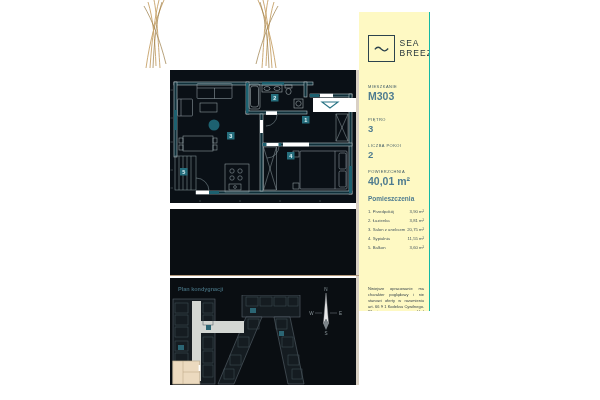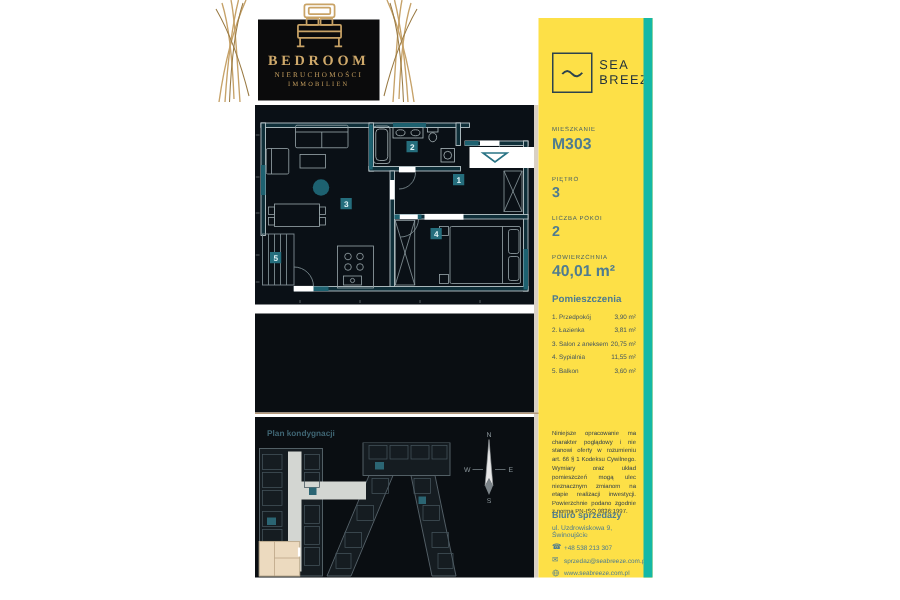--- a/index.html
+++ b/index.html
@@ -19,22 +19,22 @@
   .plan-block{position:absolute;left:170px;top:70px;width:186px;height:133px;background:#0a1016;}
   .mid-block{position:absolute;left:170px;top:209px;width:186px;height:66px;background:#0a0e12;}
   .site-block{position:absolute;left:170px;top:278px;width:186px;height:107px;background:#0a0e12;overflow:hidden;}
   .plan-svg{position:absolute;left:0;top:0;width:186px;height:133px;}
 
   
   .divider-h{position:absolute;left:170px;top:274.6px;width:259px;height:1.6px;background:#b3987a;}
   .divider-v{position:absolute;left:356.4px;top:70px;width:2.2px;height:315px;background:#d9d0c4;}
 
   
-  .sidebar{position:absolute;left:359px;top:12px;width:70px;height:373px;background:#fde047;
-           overflow:hidden;border-right:6px solid #14b8a6;}
+  .sidebar{position:absolute;left:359px;top:12px;width:70px;height:299px;background:#fef9c3;
+           overflow:hidden;border-right:1px solid #14b8a6;}
   .sidebar-inner{position:absolute;left:0;top:0;width:140px;height:746px;transform:scale(.5);transform-origin:0 0;}
   .proj-logo{position:absolute;left:18px;top:46px;display:flex;align-items:center;}
   .proj-box{width:50px;height:50px;border:2px solid #2c434d;display:flex;align-items:center;justify-content:center;}
   .proj-name{margin-left:9px;color:#24343c;font-size:17px;letter-spacing:2px;line-height:1.15;white-space:nowrap;}
   .field{position:absolute;left:18px;}
   .field-label{font-size:8px;letter-spacing:1px;color:#3f5a66;text-transform:uppercase;}
   .field-value{margin-top:3px;font-size:21px;font-weight:700;color:#4f7c90;}
   .field-value.small{font-size:19px;}
   .rooms{position:absolute;left:18px;top:366px;width:112px;}
   .rooms-title{font-size:13px;font-weight:700;color:#4f7c90;}
@@ -79,39 +79,20 @@
       <path d="M22,68 C20,38 17,16 13,0"></path>
       <path d="M16,66 C17,40 19,18 24,2"></path>
       <path d="M12,68 C14,40 15,14 18,0"></path>
     </g>
     <g fill="none" stroke="#9a7b45" stroke-width="0.7">
       <path d="M6,64 C12,40 20,20 28,6"></path>
       <path d="M19,68 C18,44 16,20 10,2"></path>
     </g>
   </svg>
 
-  <div class="logo-box">
-    <svg class="bed-svg" viewBox="0 0 64 44">
-      <g fill="none" stroke="#c9a366" stroke-width="1.6">
-        <rect x="18" y="1" width="28" height="12" rx="2"></rect>
-        <rect x="22" y="4" width="20" height="6" rx="1"></rect>
-        <rect x="20" y="14" width="11" height="6" rx="1"></rect>
-        <rect x="33" y="14" width="11" height="6" rx="1"></rect>
-        <rect x="12" y="20" width="40" height="12" rx="1"></rect>
-        <path d="M12,26 h40"></path>
-        <path d="M14,32 v8 M50,32 v8"></path>
-        <path d="M11,40 h7 M46,40 h7"></path>
-      </g>
-    </svg>
-    <div class="logo-inner">
-      <div class="logo-title">BEDROOM</div>
-      <div class="logo-sub1">NIERUCHOMOŚCI</div>
-      <div class="logo-sub2">IMMOBILIEN</div>
-    </div>
-  </div>
 
   <div class="plan-block">
     <svg class="plan-svg" viewBox="0 0 186 133">
 
       <g fill="#0f2f39" stroke="#b9c6ca" stroke-width="0.6">
         <rect x="4" y="12" width="139" height="3"></rect>
         <rect x="140" y="24" width="42" height="3"></rect>
         <rect x="179" y="24" width="3" height="100"></rect>
         <rect x="26" y="121" width="156" height="3"></rect>
         <rect x="4" y="12" width="3" height="75"></rect>

